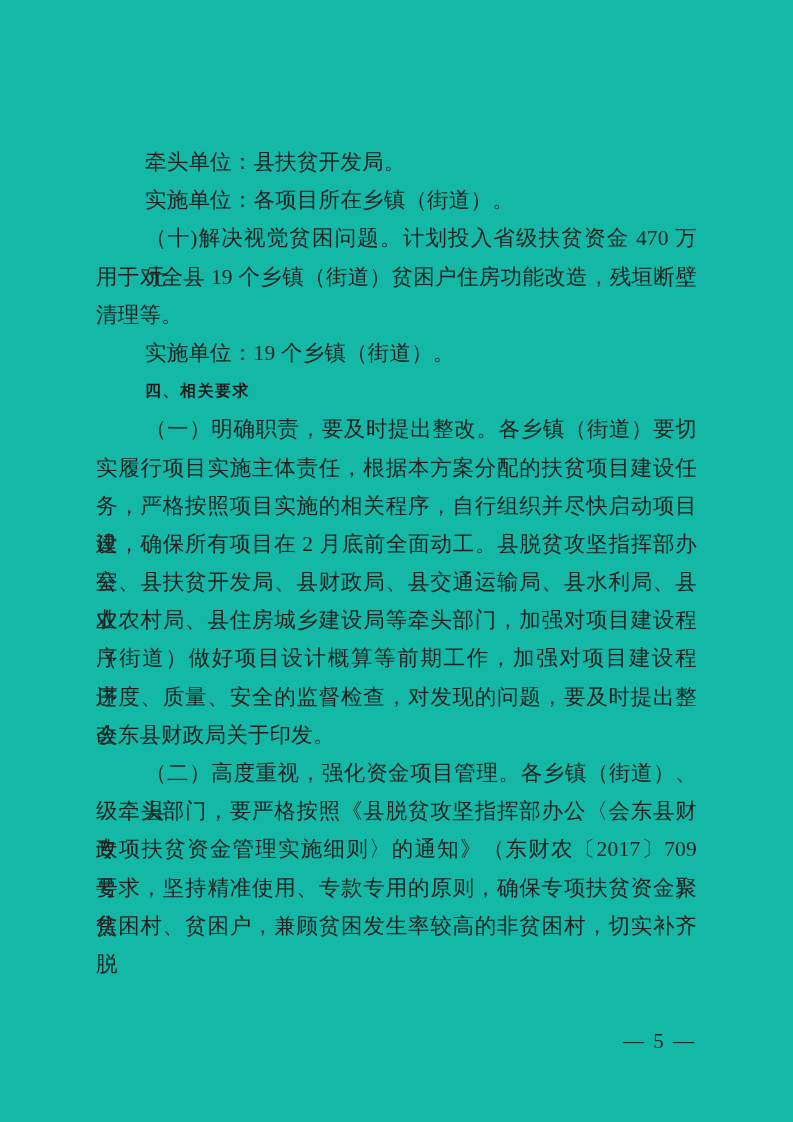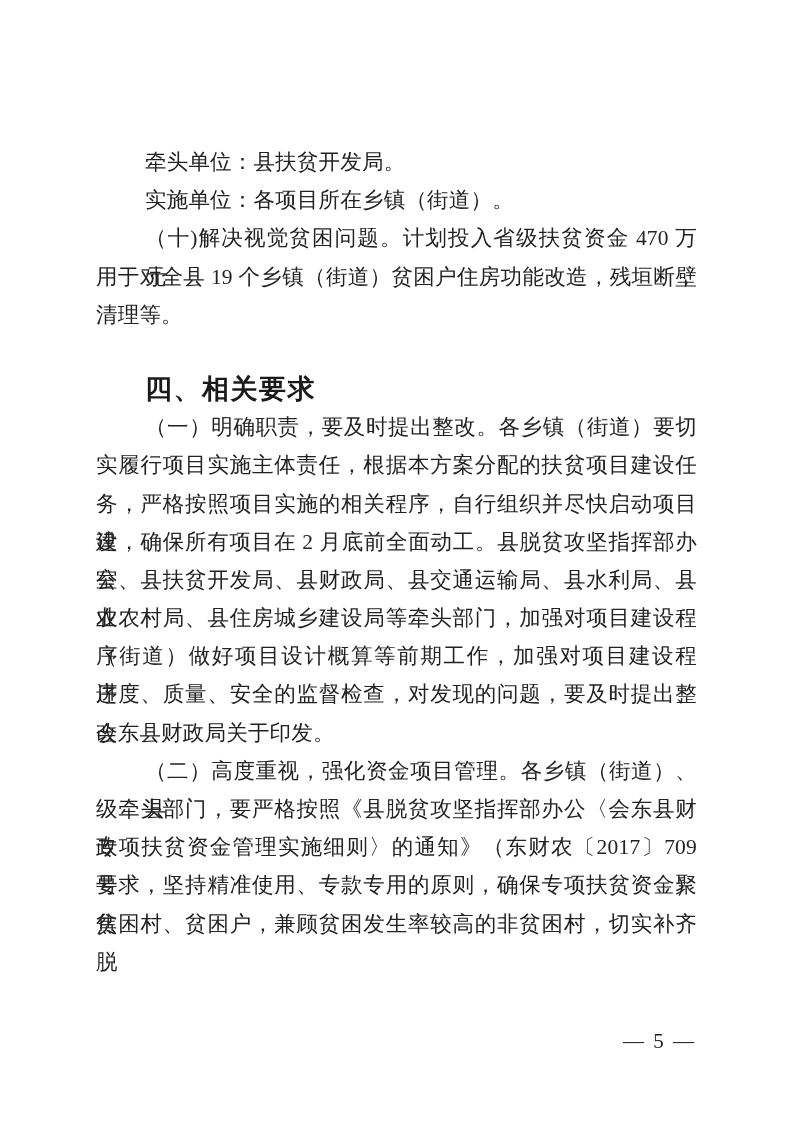--- a/index.html
+++ b/index.html
@@ -4,21 +4,21 @@
 <style>
   html, body {
     margin: 0;
     padding: 0;
     background: #e8e8e8;
   }
   .page {
     position: relative;
     width: 793px;
     height: 1122px;
-    background: #ffffff;
+    background: #14b8a6;
     overflow: hidden;
     font-family: "Liberation Serif", "DejaVu Serif", serif;
     color: #222222;
   }
   .content {
     position: absolute;
     left: 96px;
     top: 143px;
     width: 601px;
   }
@@ -35,24 +35,23 @@
     padding-left: 49px;
   }
   .line.full {
     text-align: justify;
     text-align-last: justify;
     -moz-text-align-last: justify;
   }
   .line.heading {
     font-family: "Liberation Sans", "DejaVu Sans", sans-serif;
     font-weight: 700;
-    font-size: 27px;
+    font-size: 16px;
     color: #1a1a1a;
     letter-spacing: 1.5px;
-    margin-top: 36px;
   }
   .page-number {
     position: absolute;
     top: 1029px;
     right: 97px;
     font-size: 21px;
     line-height: 24px;
     color: #222222;
     letter-spacing: 2px;
   }
@@ -60,20 +59,21 @@
 </head>
 <body>
 
 <div class="page">
   <div class="content">
     <div class="line indent">牵头单位：县扶贫开发局。</div>
     <div class="line indent">实施单位：各项目所在乡镇（街道）。</div>
     <div class="line indent full">（十)解决视觉贫困问题。计划投入省级扶贫资金 470 万元，</div>
     <div class="line full">用于对全县 19 个乡镇（街道）贫困户住房功能改造，残垣断壁</div>
     <div class="line">清理等。</div>
+    <div class="line indent">实施单位：19 个乡镇（街道）。</div>
     <div class="line indent heading">四、相关要求</div>
     <div class="line indent full">（一）明确职责，要及时提出整改。各乡镇（街道）要切</div>
     <div class="line full">实履行项目实施主体责任，根据本方案分配的扶贫项目建设任</div>
     <div class="line full">务，严格按照项目实施的相关程序，自行组织并尽快启动项目建</div>
     <div class="line full">设，确保所有项目在 2 月底前全面动工。县脱贫攻坚指挥部办公</div>
     <div class="line full">室、县扶贫开发局、县财政局、县交通运输局、县水利局、县农</div>
     <div class="line full">业农村局、县住房城乡建设局等牵头部门，加强对项目建设程序</div>
     <div class="line full">（街道）做好项目设计概算等前期工作，加强对项目建设程序、</div>
     <div class="line full">进度、质量、安全的监督检查，对发现的问题，要及时提出整改</div>
     <div class="line">会东县财政局关于印发。</div>

